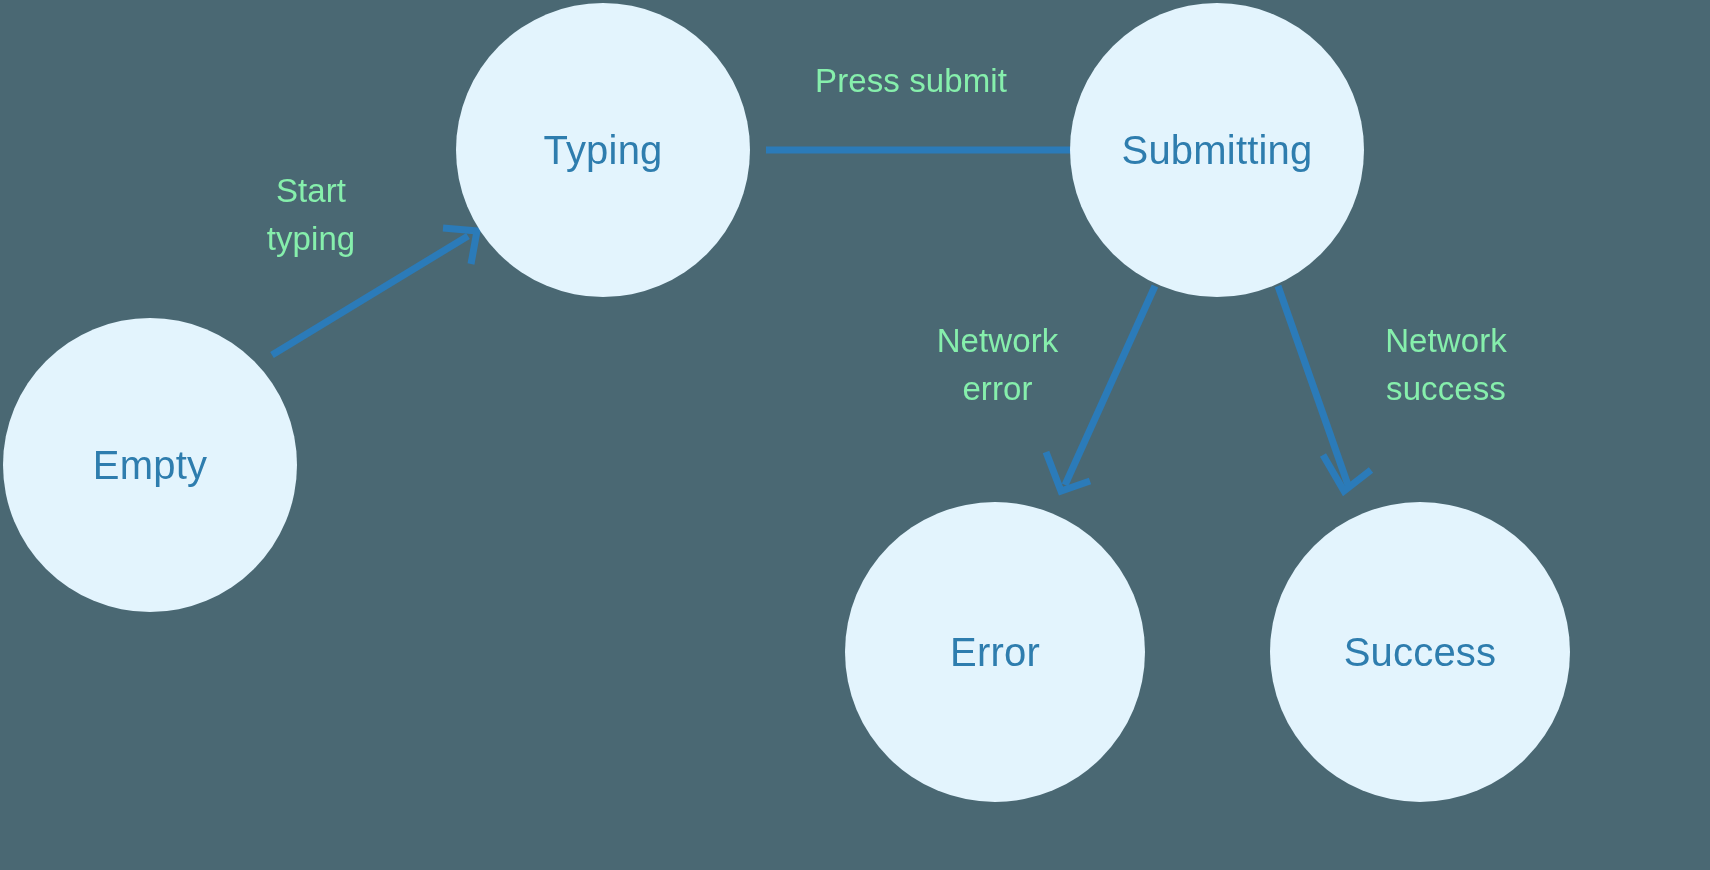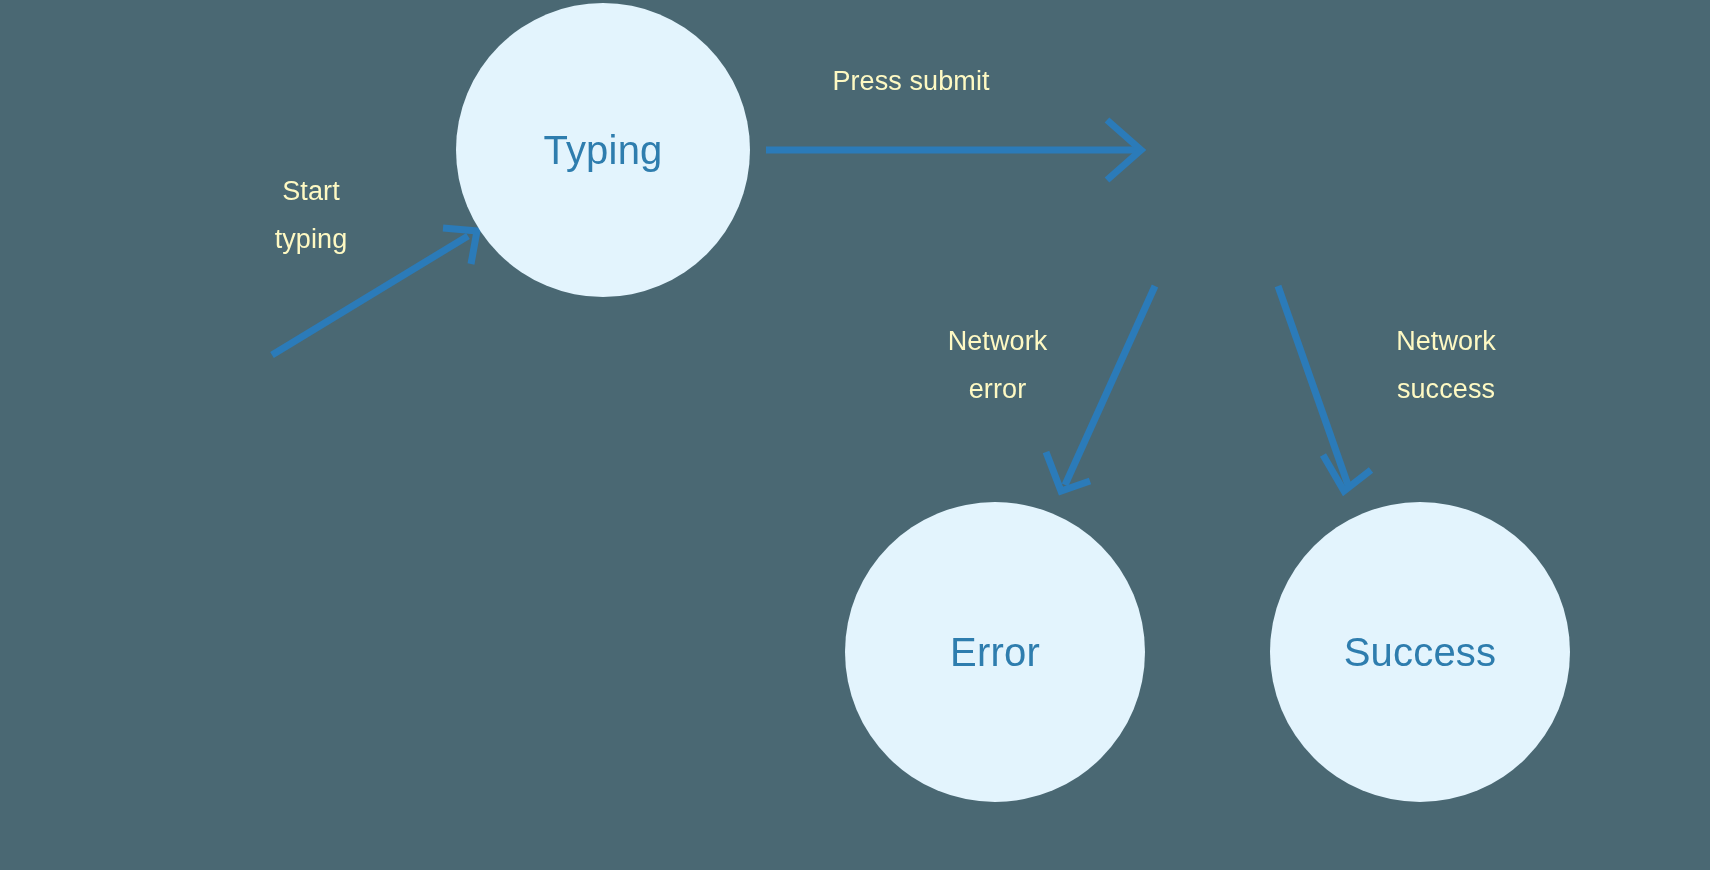--- a/index.html
+++ b/index.html
@@ -38,22 +38,22 @@
   .node-label {
     color: #2e7dae;
     font-size: 40px;
     font-weight: 400;
     letter-spacing: 0.2px;
     white-space: nowrap;
     line-height: 1;
   }
   .edge-label {
     position: absolute;
-    color: #fef9c3;
-    font-size: 27px;
+    color: #86efac;
+    font-size: 33px;
     font-weight: 400;
     line-height: 48px;
     text-align: center;
     white-space: pre-line;
     letter-spacing: 0.1px;
   }
 </style>
 </head>
 <body>
 
@@ -75,25 +75,31 @@
       <line x1="1155" y1="286" x2="1065" y2="485" stroke="#2b7bb9" stroke-width="7" stroke-linecap="butt"></line>
       <polyline points="1046,452 1061,491 1090,481" fill="none" stroke="#2b7bb9" stroke-width="7" stroke-linecap="butt" stroke-linejoin="miter"></polyline>
     </g>
 
     <g>
       <line x1="1278" y1="286" x2="1348" y2="485" stroke="#2b7bb9" stroke-width="7" stroke-linecap="butt"></line>
       <polyline points="1323,455 1344,491 1371,470" fill="none" stroke="#2b7bb9" stroke-width="7" stroke-linecap="butt" stroke-linejoin="miter"></polyline>
     </g>
   </svg>
 
+  <div class="node" style="left:3px; top:318px; width:294px; height:294px;">
+    <span class="node-label">Empty</span>
+  </div>
 
   <div class="node" style="left:456px; top:3px; width:294px; height:294px;">
     <span class="node-label">Typing</span>
   </div>
 
+  <div class="node" style="left:1070px; top:3px; width:294px; height:294px;">
+    <span class="node-label">Submitting</span>
+  </div>
 
   <div class="node" style="left:845px; top:502px; width:300px; height:300px;">
     <span class="node-label">Error</span>
   </div>
 
   <div class="node" style="left:1270px; top:502px; width:300px; height:300px;">
     <span class="node-label">Success</span>
   </div>
 
   <div class="edge-label" style="left:201px; top:167px; width:220px;">Start

